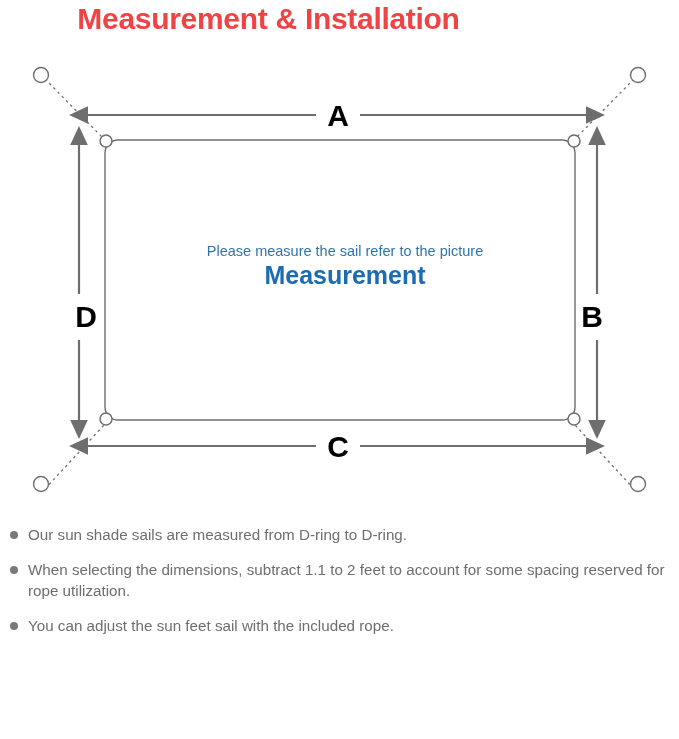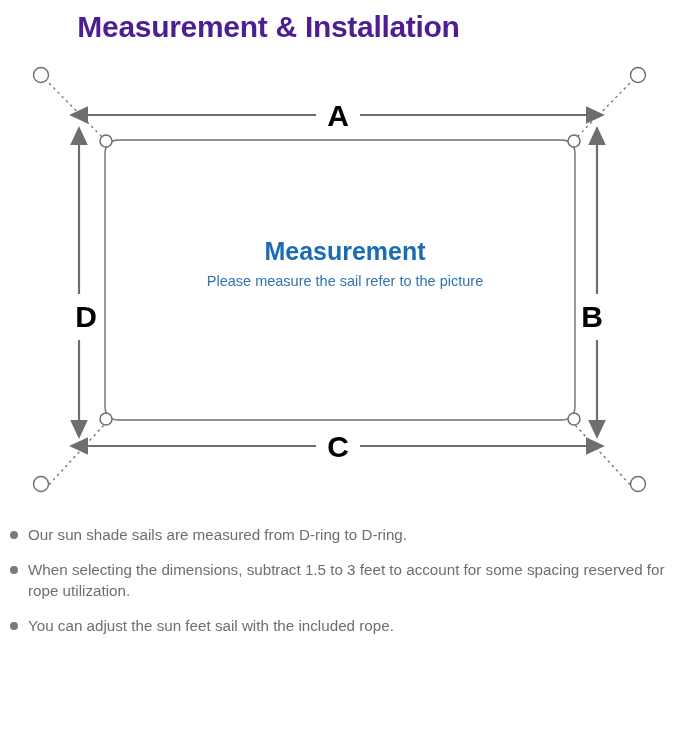--- a/index.html
+++ b/index.html
@@ -13,28 +13,28 @@
     position: relative;
     overflow: hidden;
     font-family: "Liberation Sans", sans-serif;
     -webkit-font-smoothing: antialiased;
   }
 
   
   #page-title {
     position: absolute;
     left: 0;
-    top: 8px;
+    top: 0px;
     width: 537px;
     text-align: center;
     font-family: "Liberation Sans", sans-serif;
     font-size: 30px;
     font-weight: bold;
     letter-spacing: -0.3px;
-    color: #4c1d95;
+    color: #ef4444;
     line-height: 38px;
     white-space: nowrap;
   }
 
   
   #diagram {
     position: absolute;
     left: 0;
     top: 44px;
     width: 679px;
@@ -171,31 +171,31 @@
       <line x1="597" y1="296" x2="597" y2="376" marker-end="url(#arrowR)"></line>
     </g>
   </svg>
 
   <div class="dim-letter" id="dim-a">A</div>
   <div class="dim-letter" id="dim-b">B</div>
   <div class="dim-letter" id="dim-c">C</div>
   <div class="dim-letter" id="dim-d">D</div>
 
   <div id="sail-center">
+    <div id="center-subtitle">Please measure the sail refer to the picture</div>
     <div id="center-title">Measurement</div>
-    <div id="center-subtitle">Please measure the sail refer to the picture</div>
   </div>
 </div>
 
 <div id="notes">
   <div class="note-row">
     <span class="note-bullet"></span>
     <span class="note-text">Our sun shade sails are measured from D-ring to D-ring.</span>
   </div>
   <div class="note-row">
     <span class="note-bullet"></span>
-    <span class="note-text">When selecting the dimensions, subtract 1.5 to 3 feet to account for some spacing reserved for rope utilization.</span>
+    <span class="note-text">When selecting the dimensions, subtract 1.1 to 2 feet to account for some spacing reserved for rope utilization.</span>
   </div>
   <div class="note-row">
     <span class="note-bullet"></span>
     <span class="note-text">You can adjust the sun feet sail with the included rope.</span>
   </div>
 </div>
 
 </body></html>

